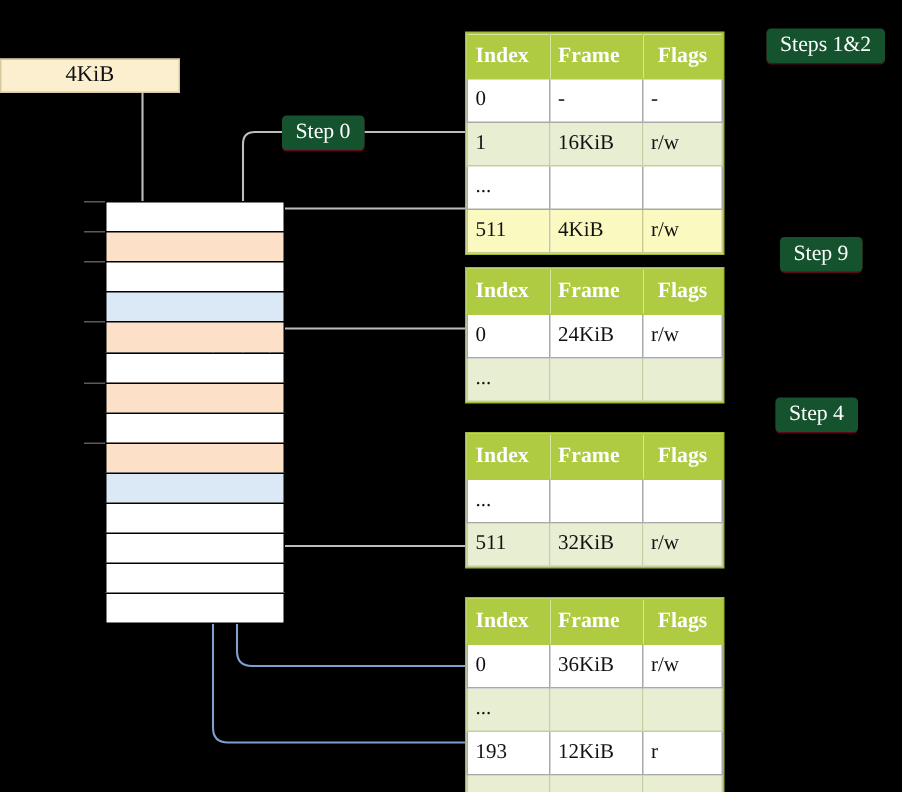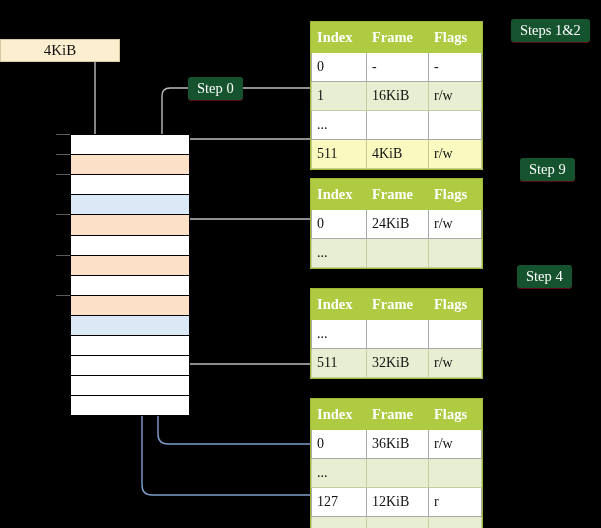--- a/index.html
+++ b/index.html
@@ -63,21 +63,21 @@
     color:#ffffff;
     font-weight:bold;
     border:1px solid #aecb42;
     font-size:14.5px;
   }
   .ptable td.c0{width:55px;}
   .ptable td.c1{width:62px;}
   .ptable td.c2{width:53px;}
   .ptable th.c0{width:55px;}
   .ptable th.c1{width:62px;}
-  .ptable th.c2{width:53px;}
+  .ptable th.c2{width:53px;text-align:center;}
   tr.alt td{background:#e7eed2;border-color:#c3cfa2;}
   tr.plain td{background:#ffffff;}
   tr.hl td{background:#fafac0;border-color:#c9c98f;}
 
   
   .badge{
     position:absolute;
     background:#14532d;
     color:#ffffff;
     font-size:14.5px;
@@ -248,21 +248,21 @@
             <td class="c0">0</td>
             <td class="c1">36KiB</td>
             <td class="c2">r/w</td>
           </tr>
           <tr class="alt">
             <td class="c0">...</td>
             <td class="c1"></td>
             <td class="c2"></td>
           </tr>
           <tr class="plain">
-            <td class="c0">127</td>
+            <td class="c0">193</td>
             <td class="c1">12KiB</td>
             <td class="c2">r</td>
           </tr>
           <tr class="alt">
             <td class="c0">...</td>
             <td class="c1"></td>
             <td class="c2"></td>
           </tr>
         </tbody>
       </table>

